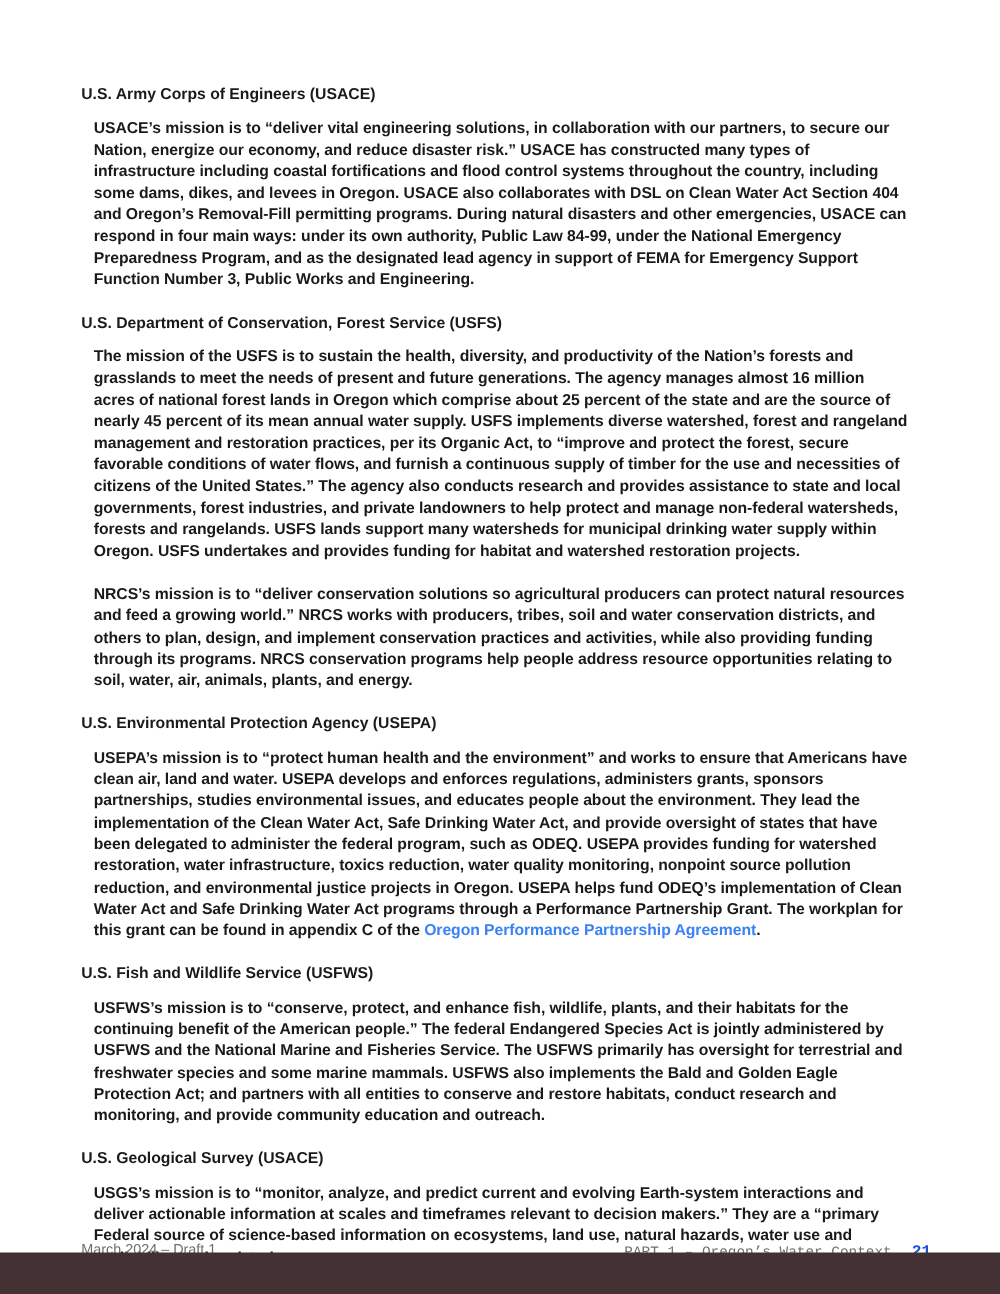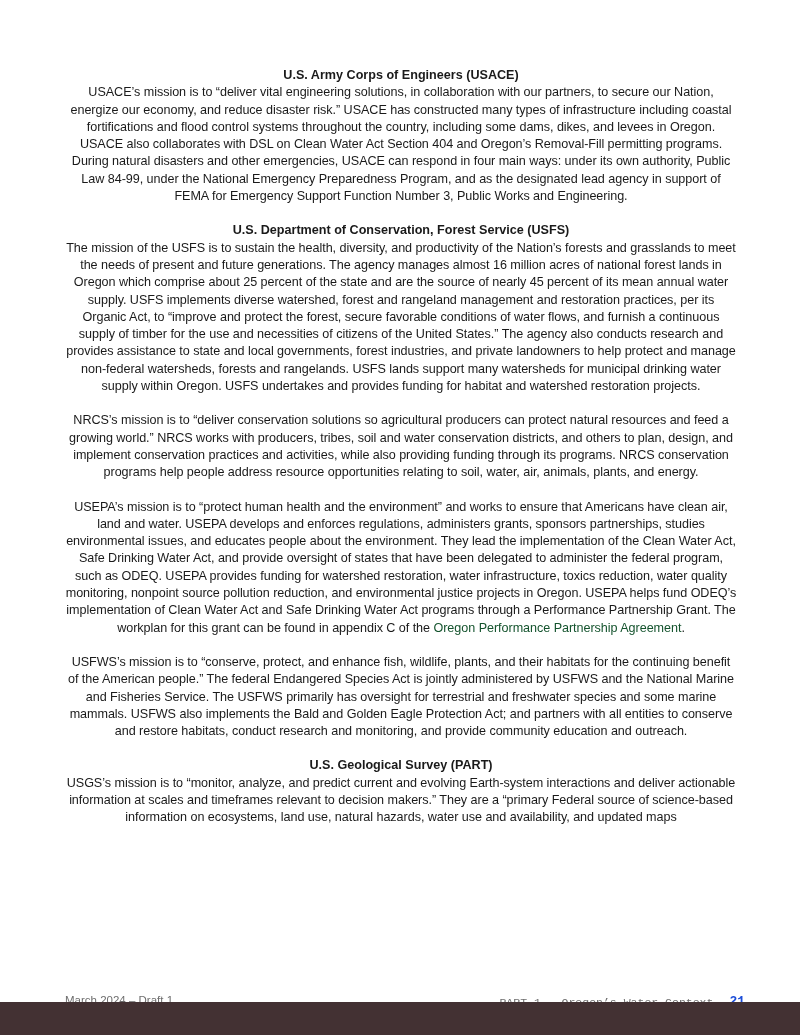--- a/index.html
+++ b/index.html
@@ -16,38 +16,38 @@
       color: #1a1a1a;
     }
     .page-content {
       position: absolute;
       left: 65px;
       top: 67px;
       width: 672px;
     }
     .section {
       margin-bottom: 17px;
-      text-align: center;
     }
     .section-heading {
       font-weight: bold;
       font-size: 12.6px;
       line-height: 17.3px;
       margin: 0;
       color: #1a1a1a;
     }
     .section-body {
       font-size: 12.6px;
       line-height: 17.3px;
-      margin: 0;
+      margin: 10px;
       color: #1a1a1a;
       letter-spacing: -0.05px;
+      font-weight: bold;
     }
     .doc-link {
-      color: #14532d;
+      color: #3b82f6;
       text-decoration: none;
     }
     .footer {
       position: absolute;
       left: 65px;
       top: 982px;
       width: 680px;
       height: 16px;
       font-size: 11.5px;
       color: #6e6e6e;
@@ -96,29 +96,31 @@
   <div class="section">
     <p class="section-heading">U.S. Department of Conservation, Forest Service (USFS)</p>
     <p class="section-body">The mission of the USFS is to sustain the health, diversity, and productivity of the Nation’s forests and grasslands to meet the needs of present and future generations. The agency manages almost 16 million acres of national forest lands in Oregon which comprise about 25 percent of the state and are the source of nearly 45 percent of its mean annual water supply. USFS implements diverse watershed, forest and rangeland management and restoration practices, per its Organic Act, to “improve and protect the forest, secure favorable conditions of water flows, and furnish a continuous supply of timber for the use and necessities of citizens of the United States.” The agency also conducts research and provides assistance to state and local governments, forest industries, and private landowners to help protect and manage non-federal watersheds, forests and rangelands. USFS lands support many watersheds for municipal drinking water supply within Oregon. USFS undertakes and provides funding for habitat and watershed restoration projects.</p>
   </div>
 
   <div class="section">
     <p class="section-body">NRCS’s mission is to “deliver conservation solutions so agricultural producers can protect natural resources and feed a growing world.” NRCS works with producers, tribes, soil and water conservation districts, and others to plan, design, and implement conservation practices and activities, while also providing funding through its programs. NRCS conservation programs help people address resource opportunities relating to soil, water, air, animals, plants, and energy.</p>
   </div>
 
   <div class="section">
+    <p class="section-heading">U.S. Environmental Protection Agency (USEPA)</p>
     <p class="section-body"><span>USEPA’s mission is to “protect human health and the environment” and works to ensure that Americans have clean air, land and water. USEPA develops and enforces regulations, administers grants, sponsors partnerships, studies environmental issues, and educates people about the environment. They lead the implementation of the Clean Water Act, Safe Drinking Water Act, and provide oversight of states that have been delegated to administer the federal program, such as ODEQ. USEPA provides funding for watershed restoration, water infrastructure, toxics reduction, water quality monitoring, nonpoint source pollution reduction, and environmental justice projects in Oregon. USEPA helps fund ODEQ’s implementation of Clean Water Act and Safe Drinking Water Act programs through a Performance Partnership Grant. The workplan for this grant can be found in appendix C of the </span><a class="doc-link" href="#">Oregon Performance Partnership Agreement</a><span>.</span></p>
   </div>
 
   <div class="section">
+    <p class="section-heading">U.S. Fish and Wildlife Service (USFWS)</p>
     <p class="section-body">USFWS’s mission is to “conserve, protect, and enhance fish, wildlife, plants, and their habitats for the continuing benefit of the American people.” The federal Endangered Species Act is jointly administered by USFWS and the National Marine and Fisheries Service. The USFWS primarily has oversight for terrestrial and freshwater species and some marine mammals. USFWS also implements the Bald and Golden Eagle Protection Act; and partners with all entities to conserve and restore habitats, conduct research and monitoring, and provide community education and outreach.</p>
   </div>
 
   <div class="section">
-    <p class="section-heading">U.S. Geological Survey (PART)</p>
+    <p class="section-heading">U.S. Geological Survey (USACE)</p>
     <p class="section-body">USGS’s mission is to “monitor, analyze, and predict current and evolving Earth-system interactions and deliver actionable information at scales and timeframes relevant to decision makers.” They are a “primary Federal source of science-based information on ecosystems, land use, natural hazards, water use and availability, and updated maps</p>
   </div>
 
 </div>
 
 <div class="footer">
   <span class="footer-left">March 2024 – Draft 1</span>
   <span class="footer-right">
     <span class="footer-part">PART 1 – Oregon’s Water Context</span>
     <span class="footer-page">21</span>

